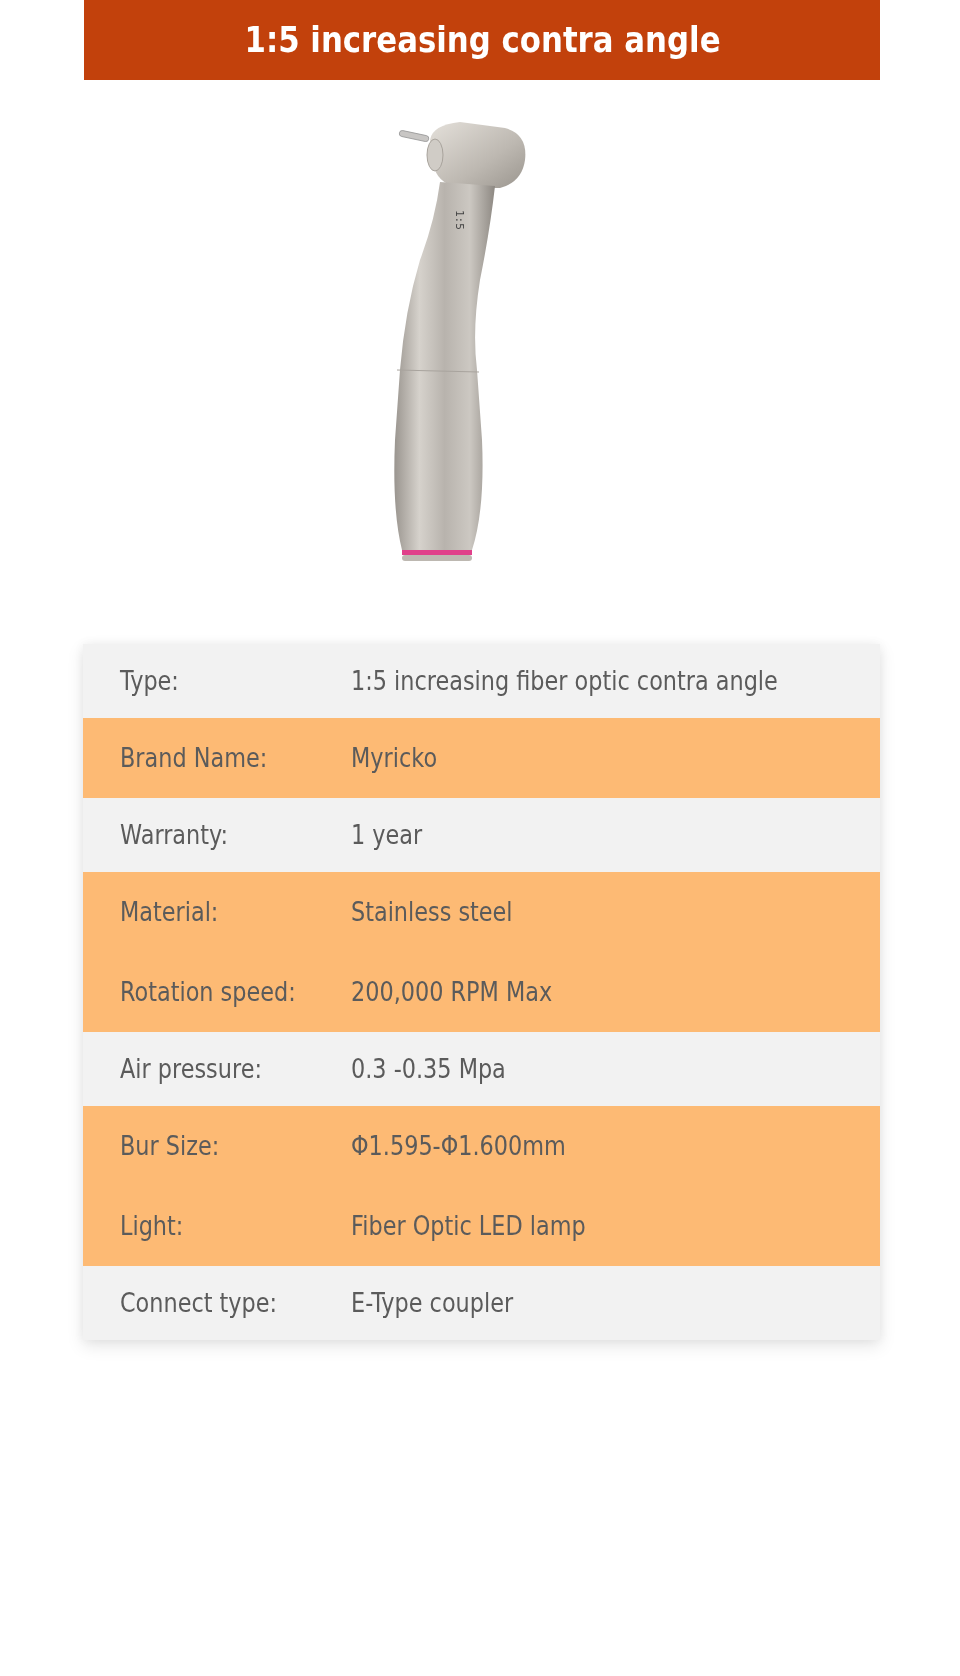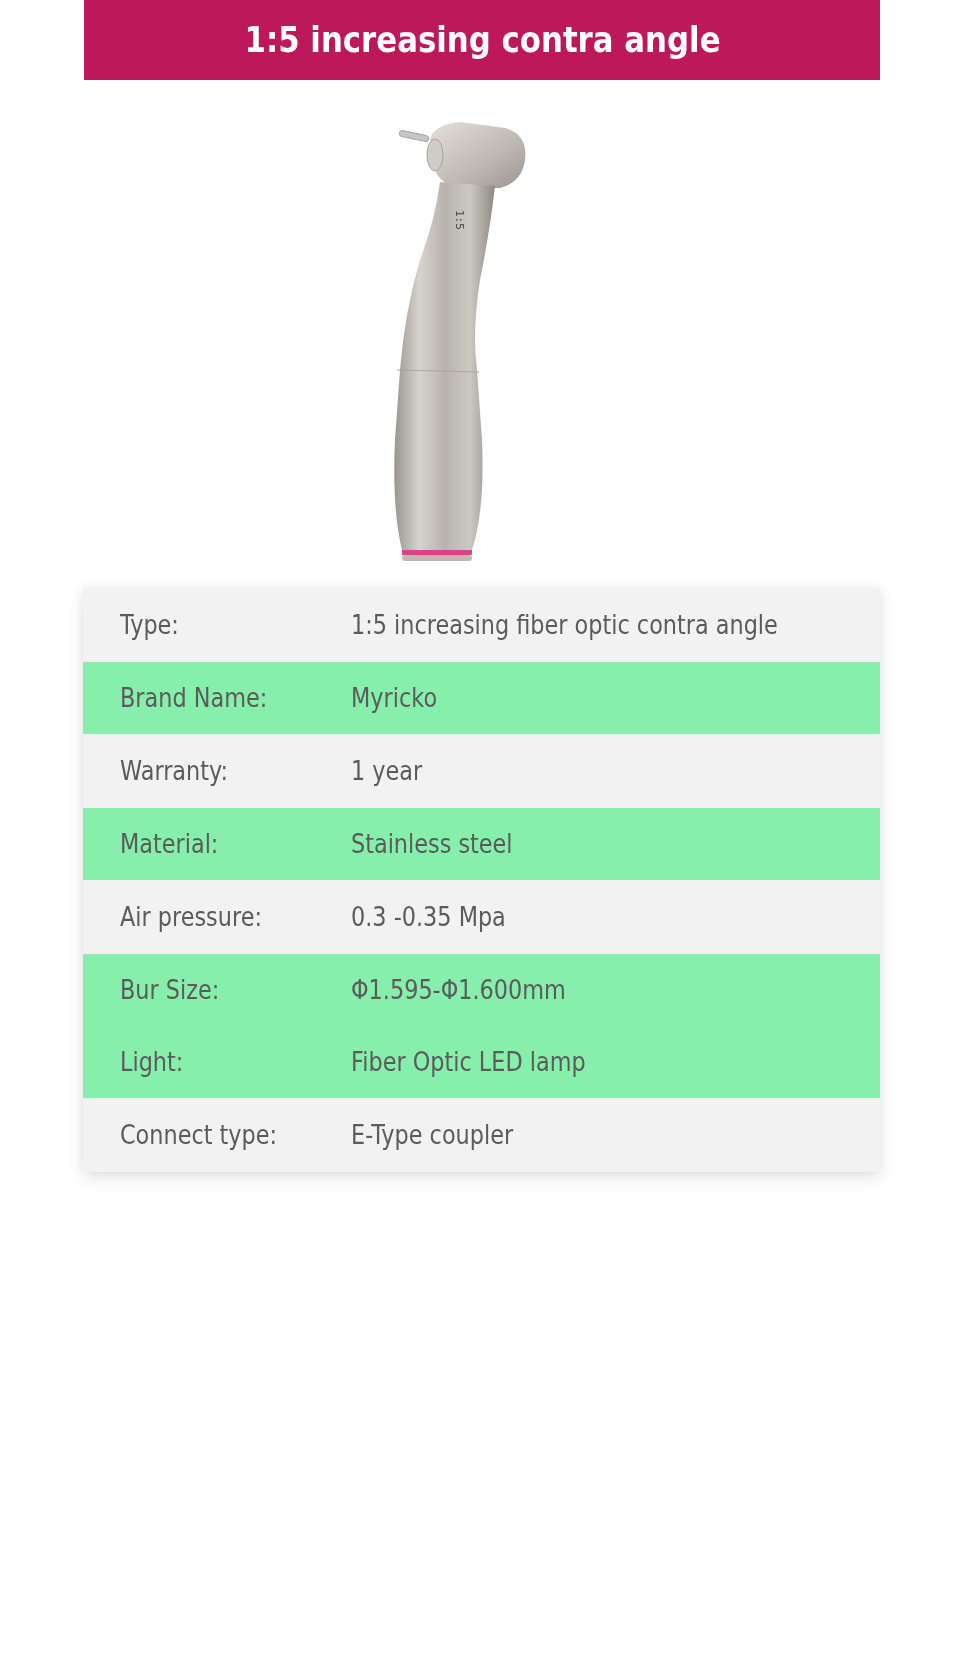--- a/index.html
+++ b/index.html
@@ -1,27 +1,27 @@
 <!DOCTYPE html>
 <html><head>
 <meta charset="utf-8">
 <style>
   html, body { margin: 0; padding: 0; background: #ffffff; }
   body { width: 960px; height: 1676px; position: relative; overflow: hidden;
          font-family: "Liberation Sans", "DejaVu Sans", sans-serif; }
   .banner { position: absolute; left: 84px; top: 0; width: 796px; height: 80px;
-            background: #be185d; display: flex; align-items: center; justify-content: center; }
+            background: #c2410c; display: flex; align-items: center; justify-content: center; }
   .banner-title { color: #ffffff; font-size: 35px; font-weight: bold; letter-spacing: 0px;
                   font-family: "DejaVu Sans", sans-serif; transform: scaleX(0.88); }
   .product { position: absolute; left: 380px; top: 110px; width: 200px; height: 470px; }
-  .specs { position: absolute; left: 83px; top: 588px; width: 797px;
+  .specs { position: absolute; left: 83px; top: 644px; width: 797px;
            box-shadow: 0 6px 16px rgba(0,0,0,0.10), 0 0 10px rgba(0,0,0,0.05); }
   .row { position: relative; display: flex; align-items: center; }
   .row.light { background: #f2f2f2; height: 74px; }
-  .row.dark { background: #86efac; height: 72px; }
+  .row.dark { background: #fdba74; height: 80px; }
   .label, .value { color: #5b5b5b; font-size: 26px; font-family: "DejaVu Sans", sans-serif;
                    white-space: nowrap; transform-origin: left center; transform: scaleX(0.86); }
   .label { position: absolute; left: 37px; }
   .value { position: absolute; left: 268px; }
 </style>
 </head>
 <body>
 
 <div class="banner">
   <span class="banner-title">1:5 increasing contra angle</span>
@@ -68,20 +68,24 @@
     <span class="value">Myricko</span>
   </div>
   <div class="row light">
     <span class="label">Warranty:</span>
     <span class="value">1 year</span>
   </div>
   <div class="row dark">
     <span class="label">Material:</span>
     <span class="value">Stainless steel</span>
   </div>
+  <div class="row dark">
+    <span class="label">Rotation speed:</span>
+    <span class="value">200,000 RPM Max</span>
+  </div>
   <div class="row light">
     <span class="label">Air pressure:</span>
     <span class="value">0.3 -0.35 Mpa</span>
   </div>
   <div class="row dark">
     <span class="label">Bur Size:</span>
     <span class="value">Φ1.595-Φ1.600mm</span>
   </div>
   <div class="row dark">
     <span class="label">Light:</span>

